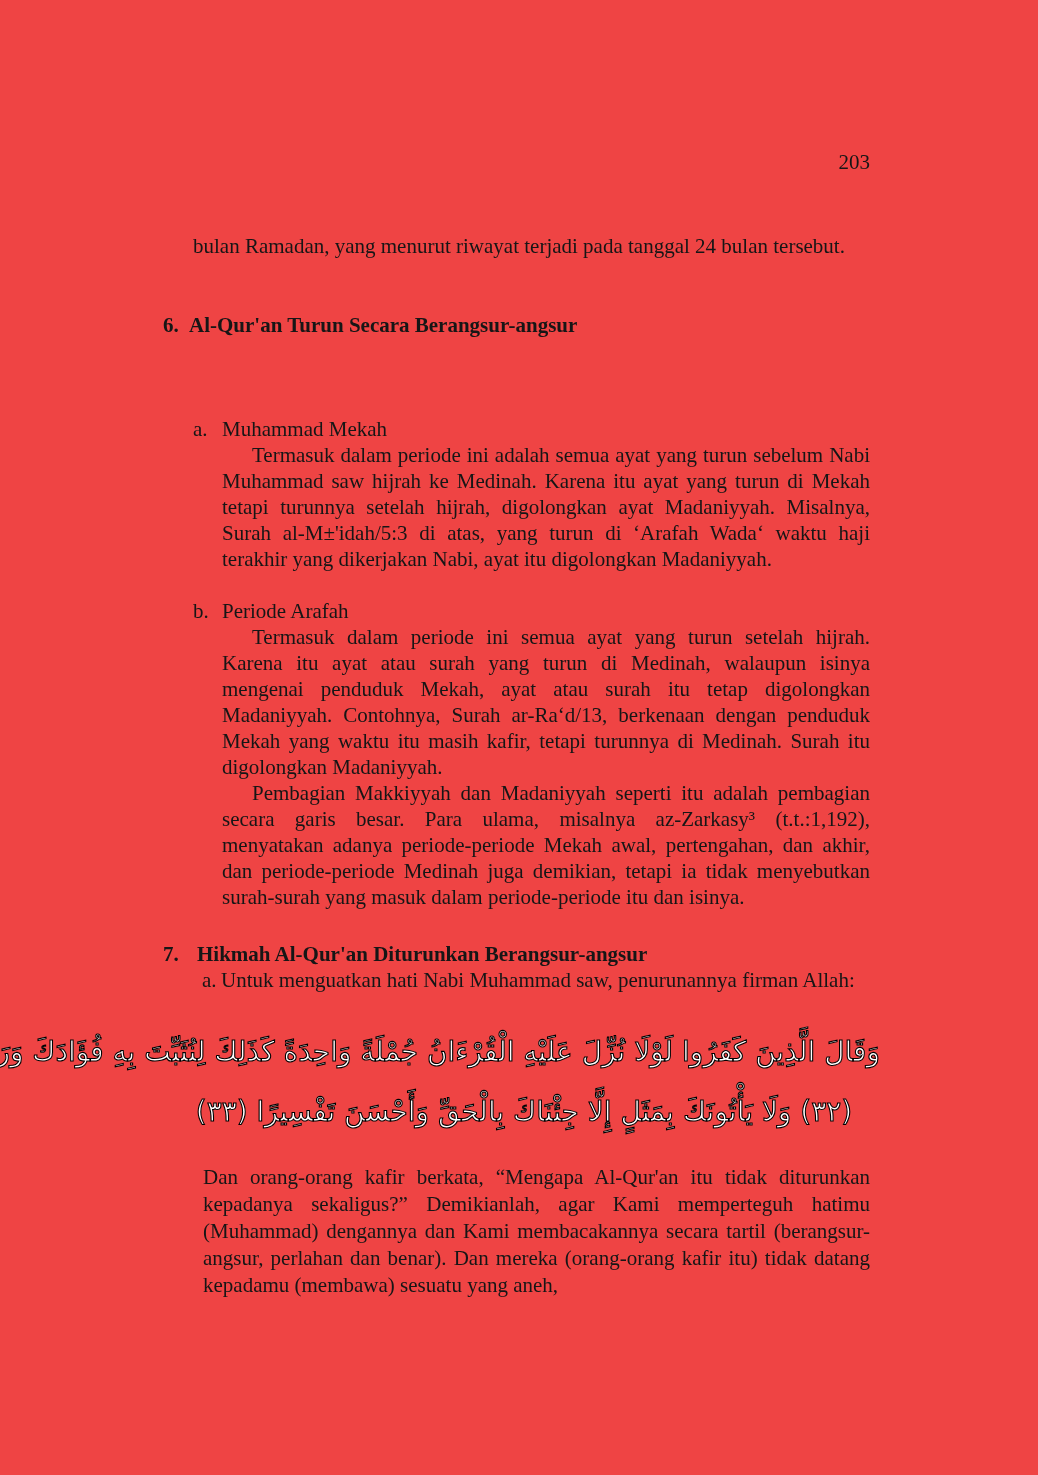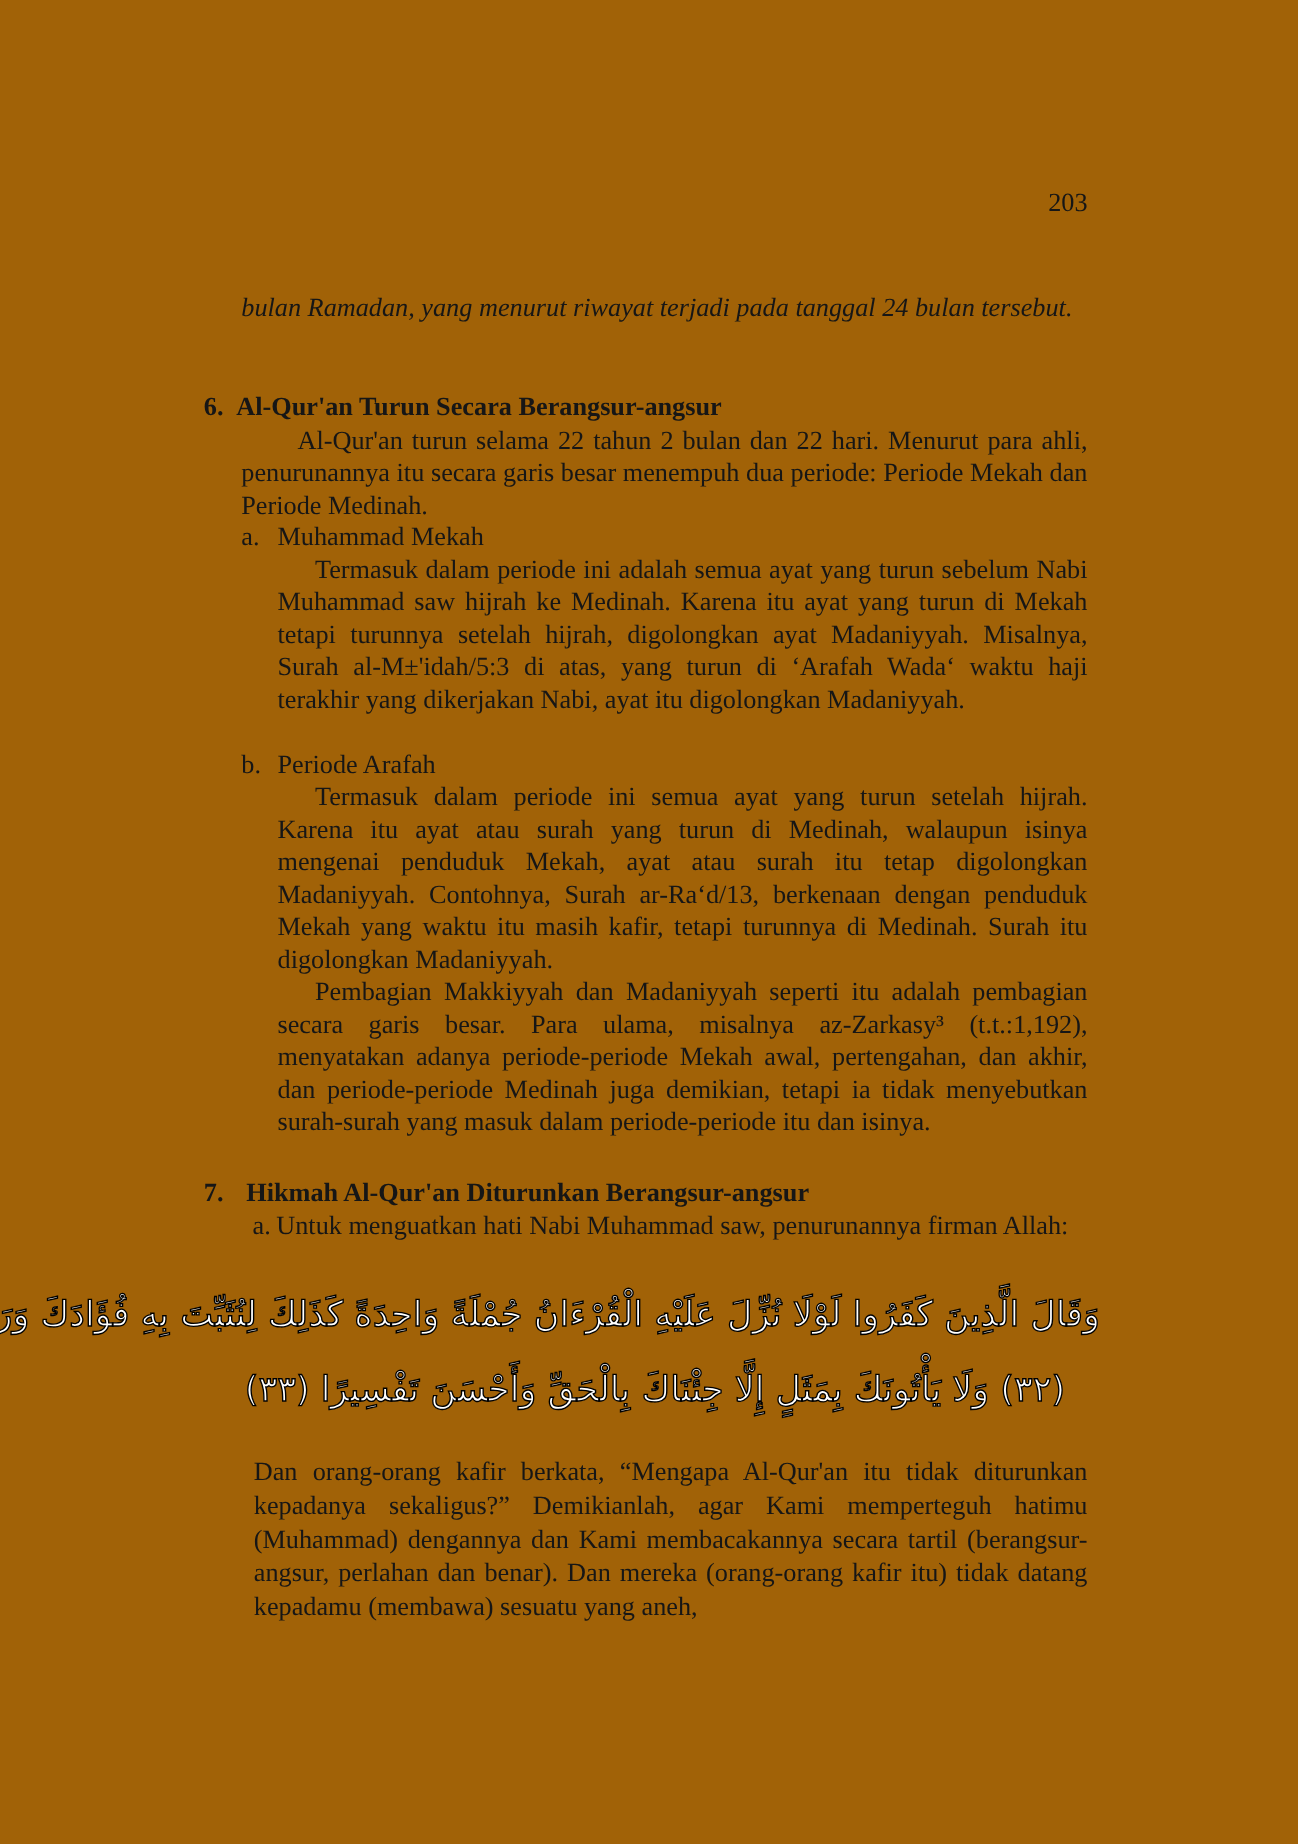--- a/index.html
+++ b/index.html
@@ -4,41 +4,40 @@
 <style>
   html, body {
     margin: 0;
     padding: 0;
     background: #ffffff;
   }
   .page {
     position: relative;
     width: 1038px;
     height: 1475px;
-    background: #a16207;
+    background: #ef4444;
     overflow: hidden;
     font-family: "Liberation Serif", "DejaVu Serif", serif;
     font-size: 21px;
     line-height: 26px;
     color: #161616;
   }
   .blk { position: absolute; }
 
   .pageno {
     top: 149px;
     right: 168px;
     text-align: right;
   }
 
   .para-intro {
     top: 233px;
     left: 193px;
     width: 677px;
     text-align: justify;
-    font-style: italic;
   }
 
   .heading {
     display: flex;
     font-weight: bold;
   }
   .h6 { top: 312px; left: 163px; width: 707px; }
   .h6 .hnum { width: 26px; flex: 0 0 26px; }
   .h7 { top: 941px; left: 163px; width: 707px; }
   .h7 .hnum { width: 34px; flex: 0 0 34px; }
@@ -113,21 +112,20 @@
 
   <div class="blk pageno">203</div>
 
   <div class="blk para-intro">bulan Ramadan, yang menurut riwayat terjadi pada tanggal 24 bulan tersebut.</div>
 
   <div class="blk heading h6">
     <span class="hnum">6.</span>
     <span class="htitle">Al-Qur'an Turun Secara Berangsur-angsur</span>
   </div>
 
-  <div class="blk p-sec6">Al-Qur'an turun selama 22 tahun 2 bulan dan 22 hari. Menurut para ahli, penurunannya itu secara garis besar menempuh dua periode: Periode Mekah dan Periode Medinah.</div>
 
   <div class="blk item-line item-a">
     <span class="ilabel">a.</span>
     <span>Muhammad Mekah</span>
   </div>
 
   <div class="blk sub-body body-a">Termasuk dalam periode ini adalah semua ayat yang turun sebelum Nabi Muhammad saw hijrah ke Medinah. Karena itu ayat yang turun di Mekah tetapi turunnya setelah hijrah, digolongkan ayat Madaniyyah. Misalnya, Surah al-M±'idah/5:3 di atas, yang turun di ‘Arafah Wada‘ waktu haji terakhir yang dikerjakan Nabi, ayat itu digolongkan Madaniyyah.</div>
 
   <div class="blk item-line item-b">
     <span class="ilabel">b.</span>

